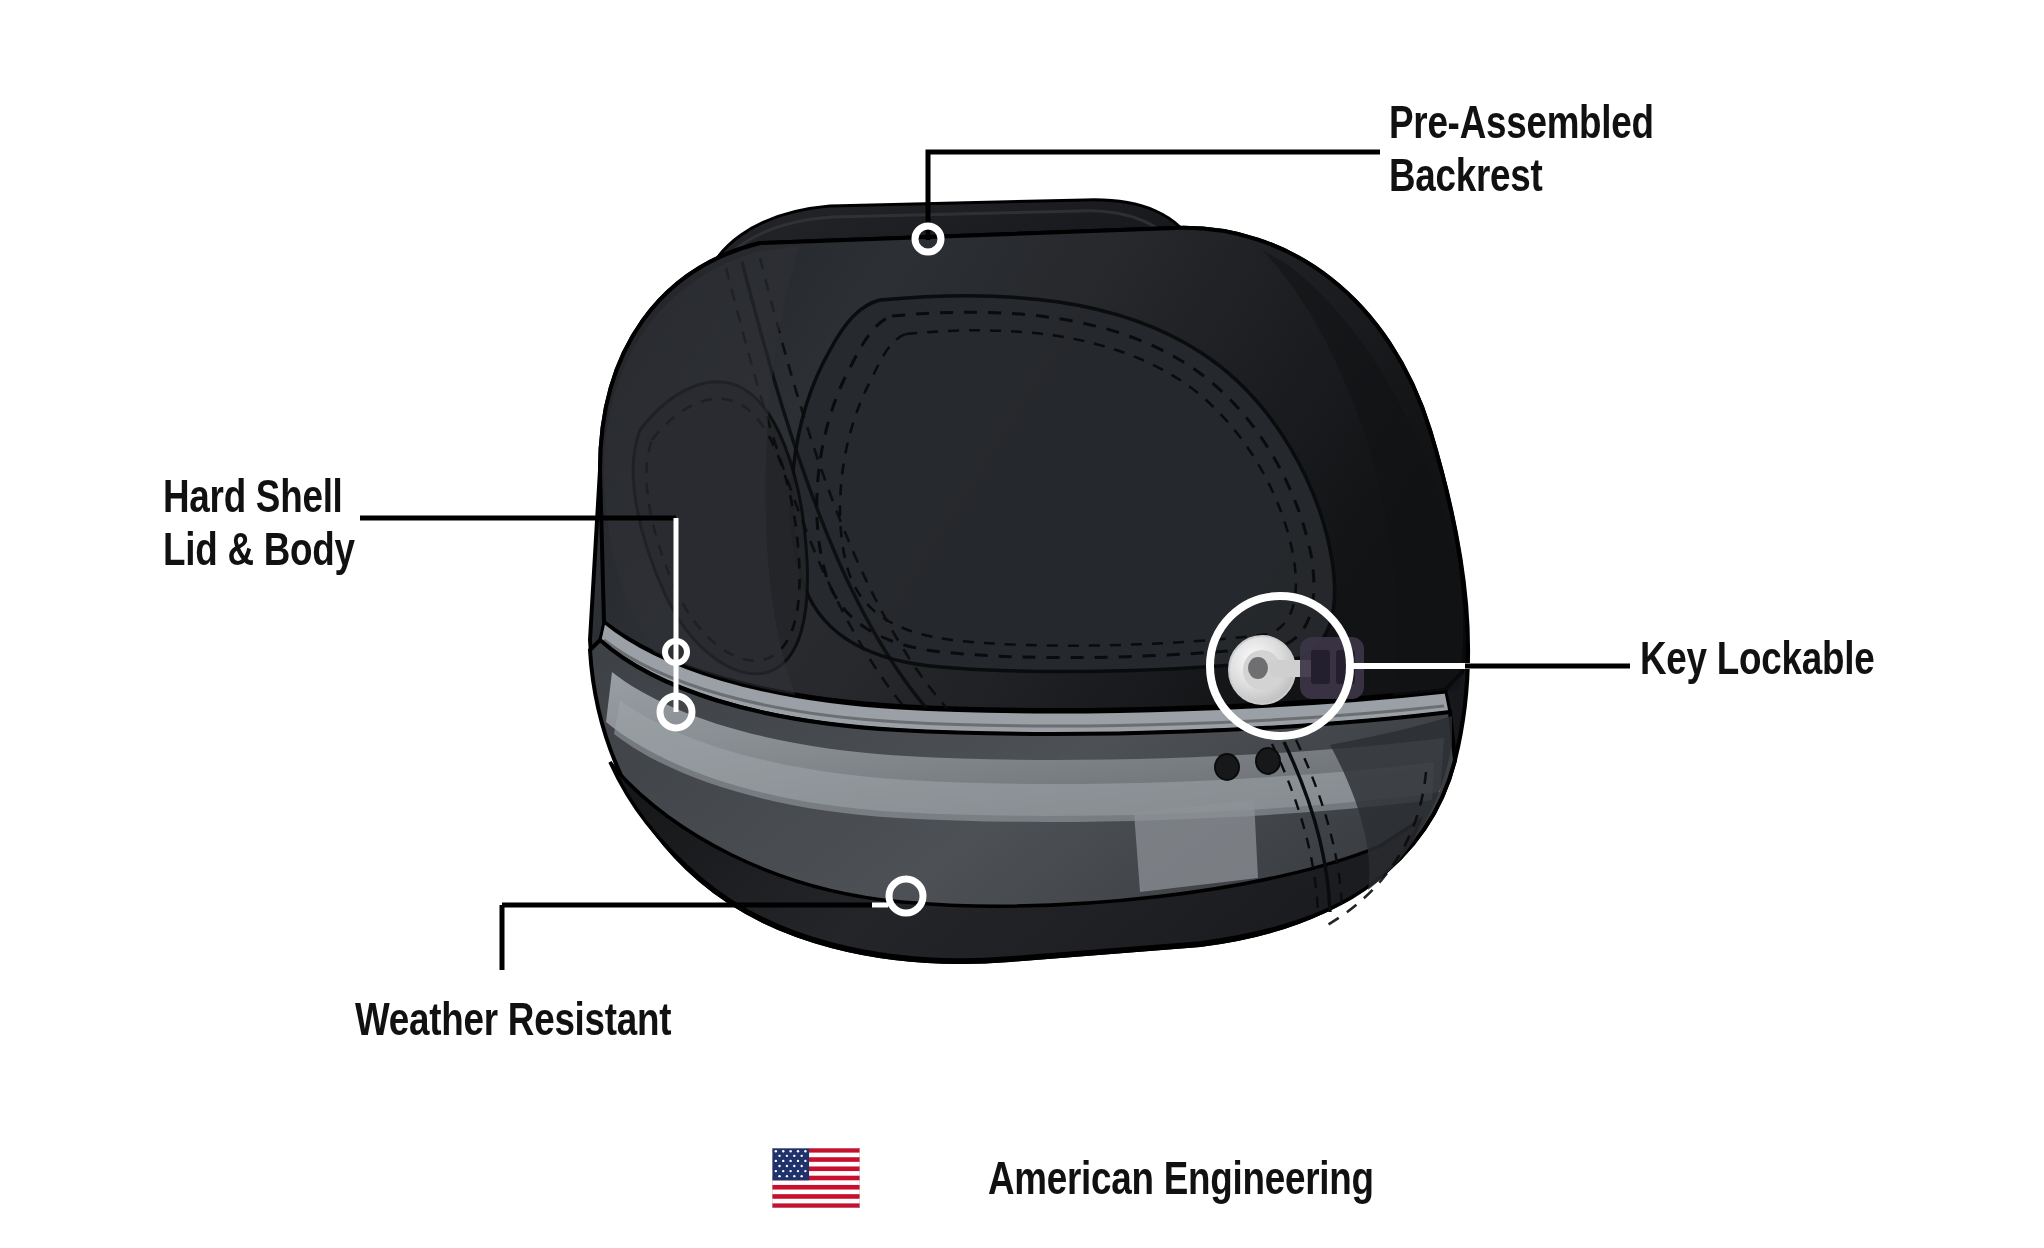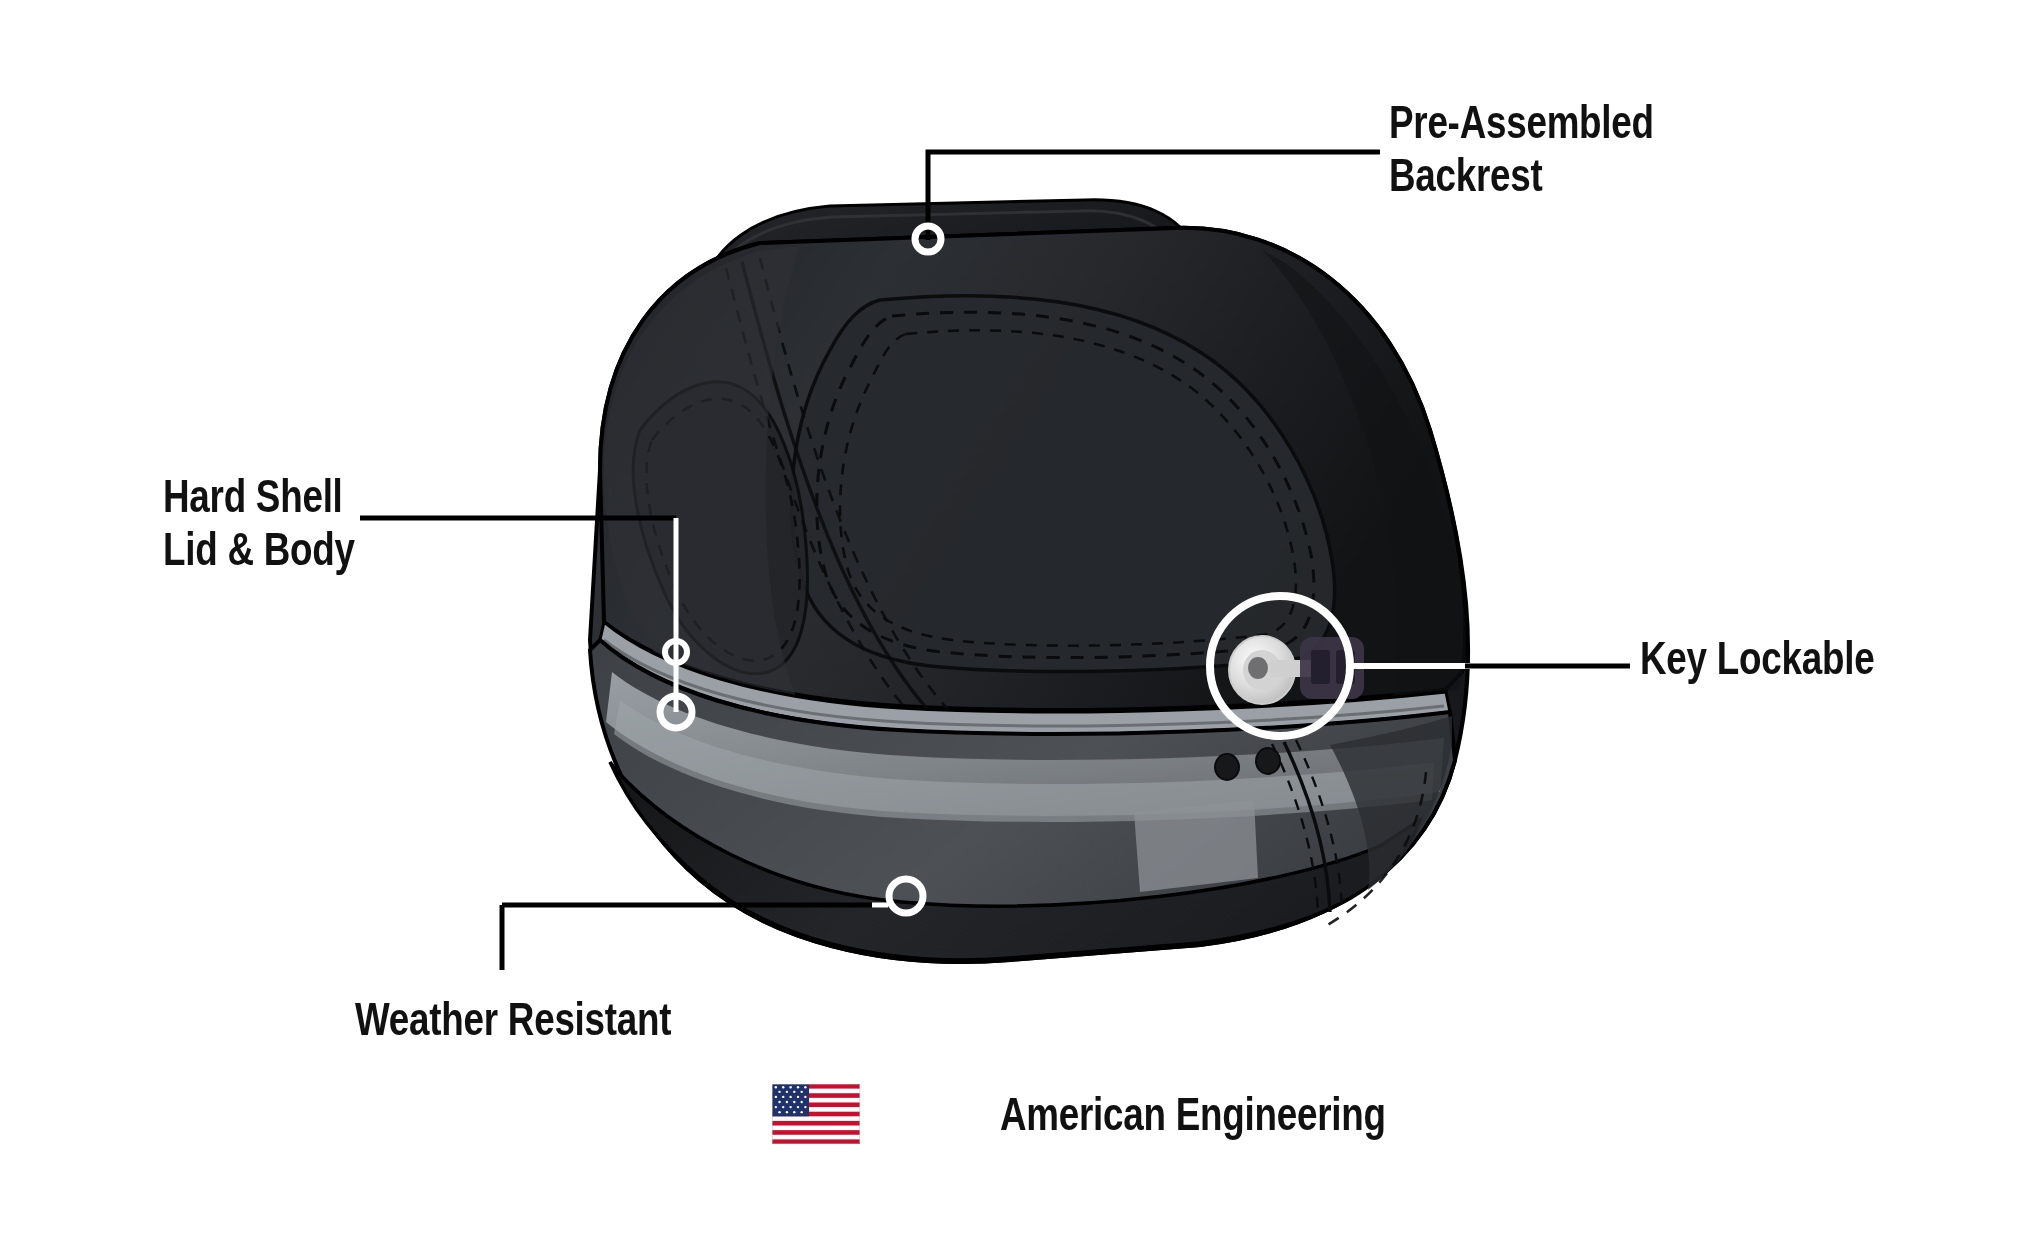--- a/index.html
+++ b/index.html
@@ -51,24 +51,24 @@
     transform-origin: left top;
   }
   #label-weather {
     left: 355px;
     top: 993px;
     transform-origin: left top;
   }
   #badge {
     position: absolute;
     left: 772px;
-    top: 1084px;
+    top: 1148px;
     display: flex;
     align-items: center;
-    gap: 12px;
+    gap: 0px;
   }
   #flag {
     width: 88px;
     height: 60px;
     flex: 0 0 auto;
     display: block;
   }
   #badge-text {
     font-family: "Liberation Sans Narrow", "Liberation Sans", sans-serif;
     font-weight: bold;

